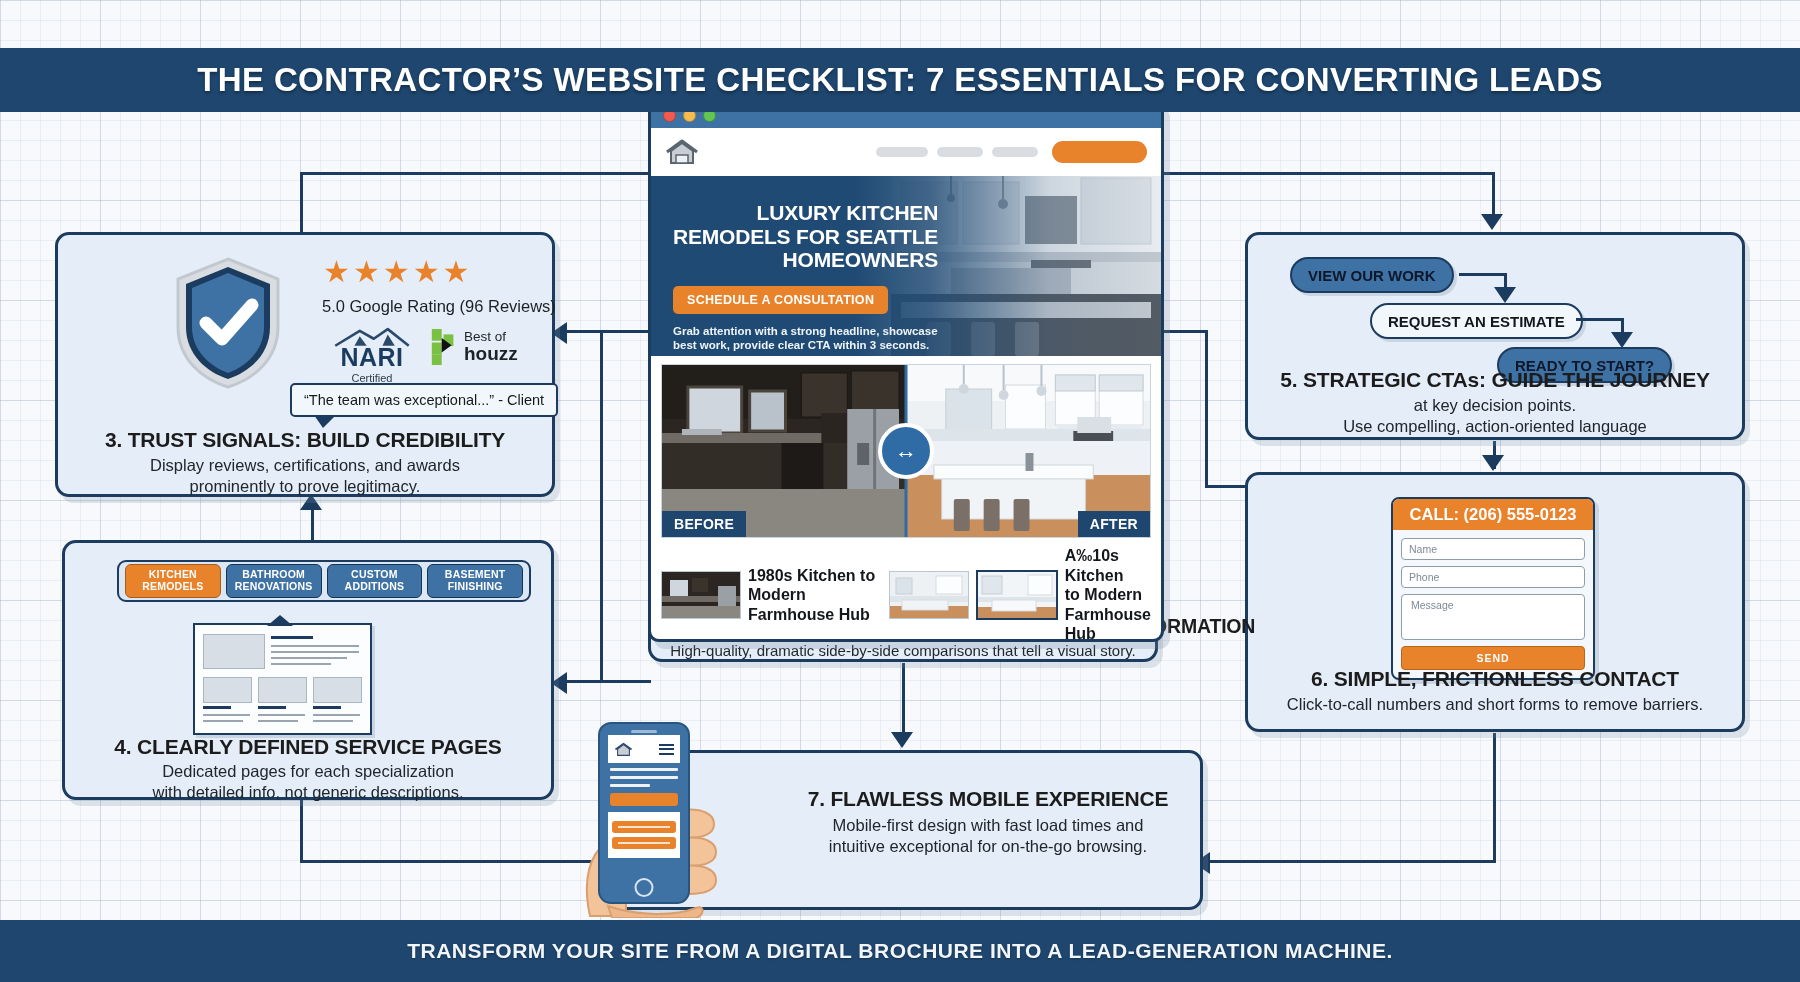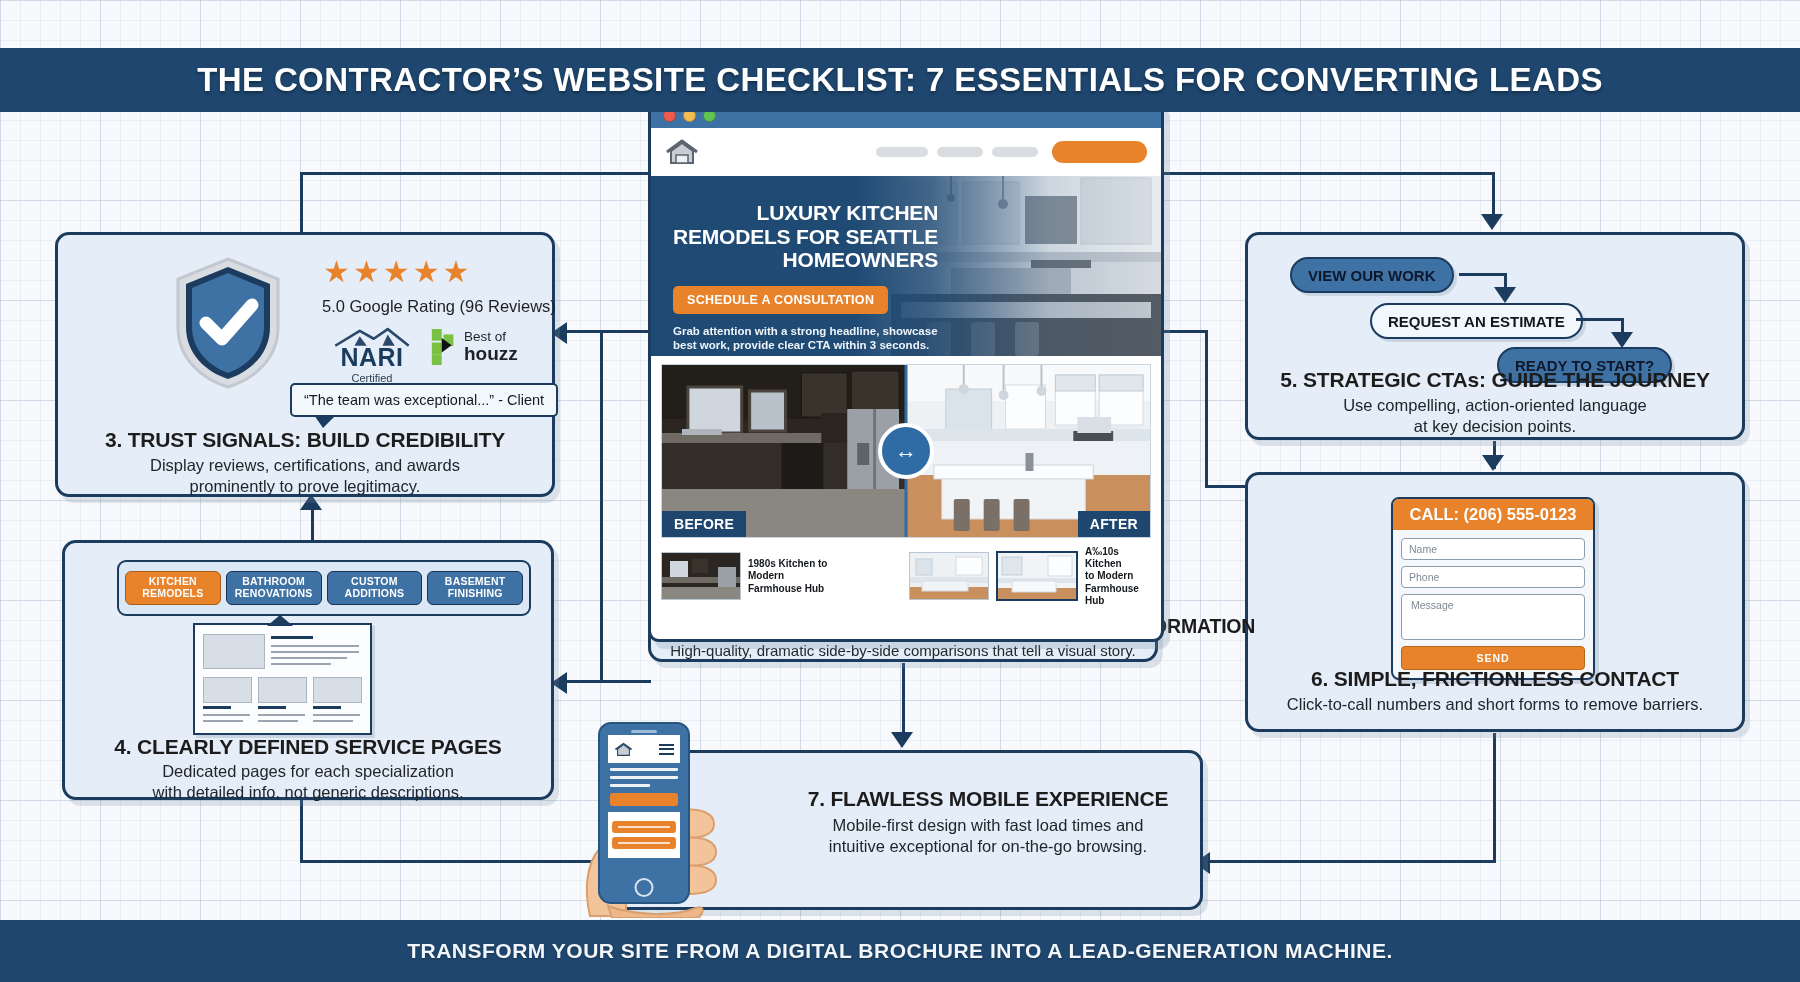--- a/index.html
+++ b/index.html
@@ -76,21 +76,21 @@
   #p3 .quote::after{
     content:"";position:absolute;left:22px;bottom:-13px;width:0;height:0;
     border-left:9px solid transparent;border-right:13px solid transparent;border-top:13px solid #1b3b5f;
   }
   #p3 .ptitle{position:absolute;left:0;right:0;top:193px;}
   #p3 .psub{position:absolute;left:0;right:0;top:220px;}
 
   
   #p4{left:62px;top:540px;width:492px;height:260px;}
   #p4 .tabs{
-    position:absolute;left:20px;top:17px;right:20px;height:56px;background:#dbe7f4;
+    position:absolute;left:20px;top:17px;right:20px;height:42px;background:#dbe7f4;
     border:2px solid #1b3b5f;border-radius:9px;display:flex;align-items:center;
     justify-content:space-between;padding:0 6px;box-sizing:border-box;gap:5px;margin-left:32px;
   }
   #p4 .tab{
     flex:1;height:32px;border-radius:6px;border:1.5px solid #173454;
     display:flex;flex-direction:column;align-items:center;justify-content:center;
     font-size:10.5px;font-weight:bold;color:#ffffff;background:#3f72a4;line-height:1.1;
     text-align:center;letter-spacing:.2px;
   }
   #p4 .tab.active{background:#e8832b;border-color:#a85d17;}
@@ -131,21 +131,21 @@
   #ba .divider{position:absolute;left:50%;top:0;bottom:0;width:3px;background:#2f6ba5;transform:translateX(-50%);}
   #ba .handle{
     position:absolute;left:50%;top:50%;transform:translate(-50%,-50%);
     width:48px;height:48px;border-radius:50%;background:#2f6ba5;border:4px solid #fff;
     display:flex;align-items:center;justify-content:center;color:#fff;font-size:22px;font-weight:bold;
   }
   #thumbs{display:flex;align-items:center;gap:6px;margin:8px 10px 0;}
   #thumbs .tcell{display:flex;align-items:center;gap:7px;flex:1;}
   #thumbs .timg{width:78px;height:46px;border:1px solid #b9c6d4;flex:none;overflow:hidden;position:relative;}
   #thumbs .timg.sel{border:2px solid #1b3b5f;}
-  #thumbs .tcap{font-size:10px;font-weight:bold;color:#13171b;line-height:1.22;}
+  #thumbs .tcap{font-size:16px;font-weight:bold;color:#13171b;line-height:1.22;}
   
   #p2cap{left:648px;top:600px;width:510px;height:62px;padding-top:12px;z-index:22;}
   #p2cap .ptitle{font-size:19.5px;}
   #p2cap .psub{font-size:15px;margin-top:4px;}
 
   
   #p5{left:1245px;top:232px;width:500px;height:208px;}
   #p5 .cta{
     position:absolute;display:flex;align-items:center;justify-content:center;
     font-size:15px;font-weight:bold;border-radius:18px;padding:0 16px;height:32px;
@@ -492,22 +492,22 @@
   <div class="cta outline" style="left:122px;top:68px;">REQUEST AN ESTIMATE</div>
   <div class="cta filled" style="left:249px;top:112px;">READY TO START?</div>
   <div class="conn h" style="left:211px;top:38px;width:48px;"></div>
   <div class="conn v" style="left:256px;top:38px;height:22px;"></div>
   <div class="arrow down" style="left:246px;top:52px;"></div>
   <div class="conn h" style="left:328px;top:83px;width:48px;"></div>
   <div class="conn v" style="left:373px;top:83px;height:22px;"></div>
   <div class="arrow down" style="left:363px;top:97px;"></div>
   <div class="panel-title ptitle">5. STRATEGIC CTAs: GUIDE THE JOURNEY</div>
   <div class="panel-sub psub">
+    <div>at key decision points.</div>
     <div>Use compelling, action-oriented language</div>
-    <div>at key decision points.</div>
   </div>
 </div>
 
 <div class="panel" id="p6">
   <div id="form">
     <div class="callbar">CALL: (206) 555-0123</div>
     <div class="body">
       <div class="fld">Name</div>
       <div class="fld">Phone</div>
       <div class="fld msg">Message</div>

